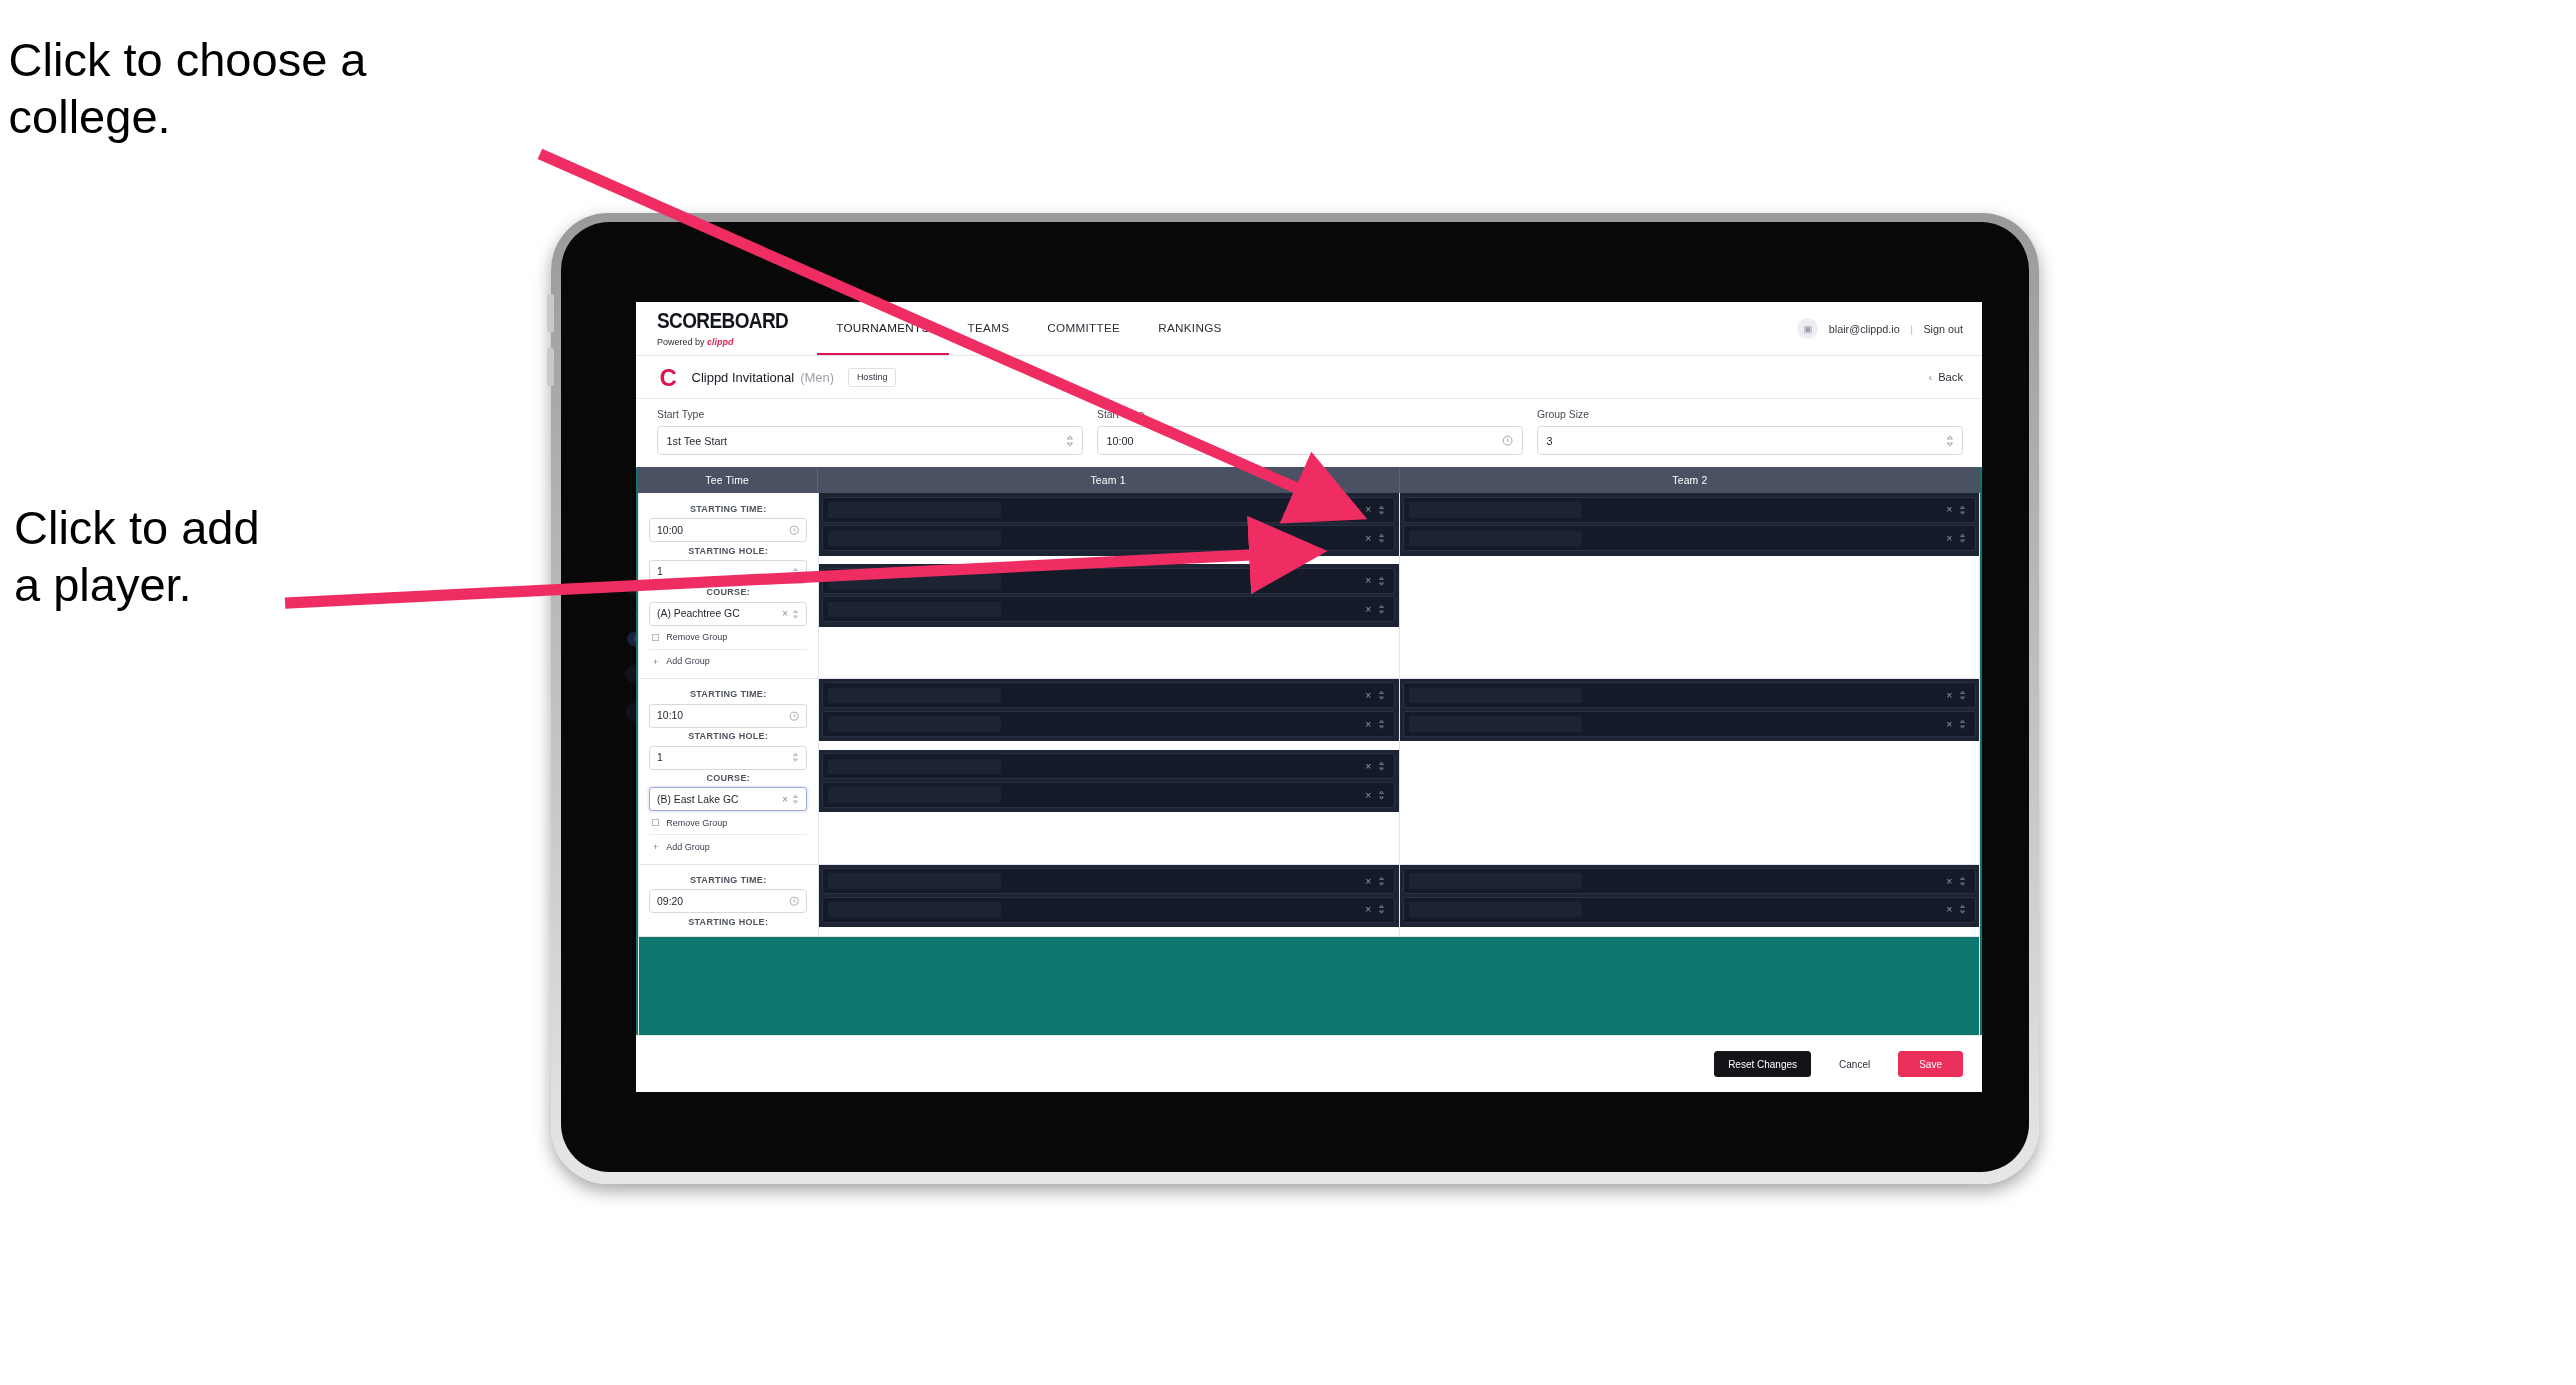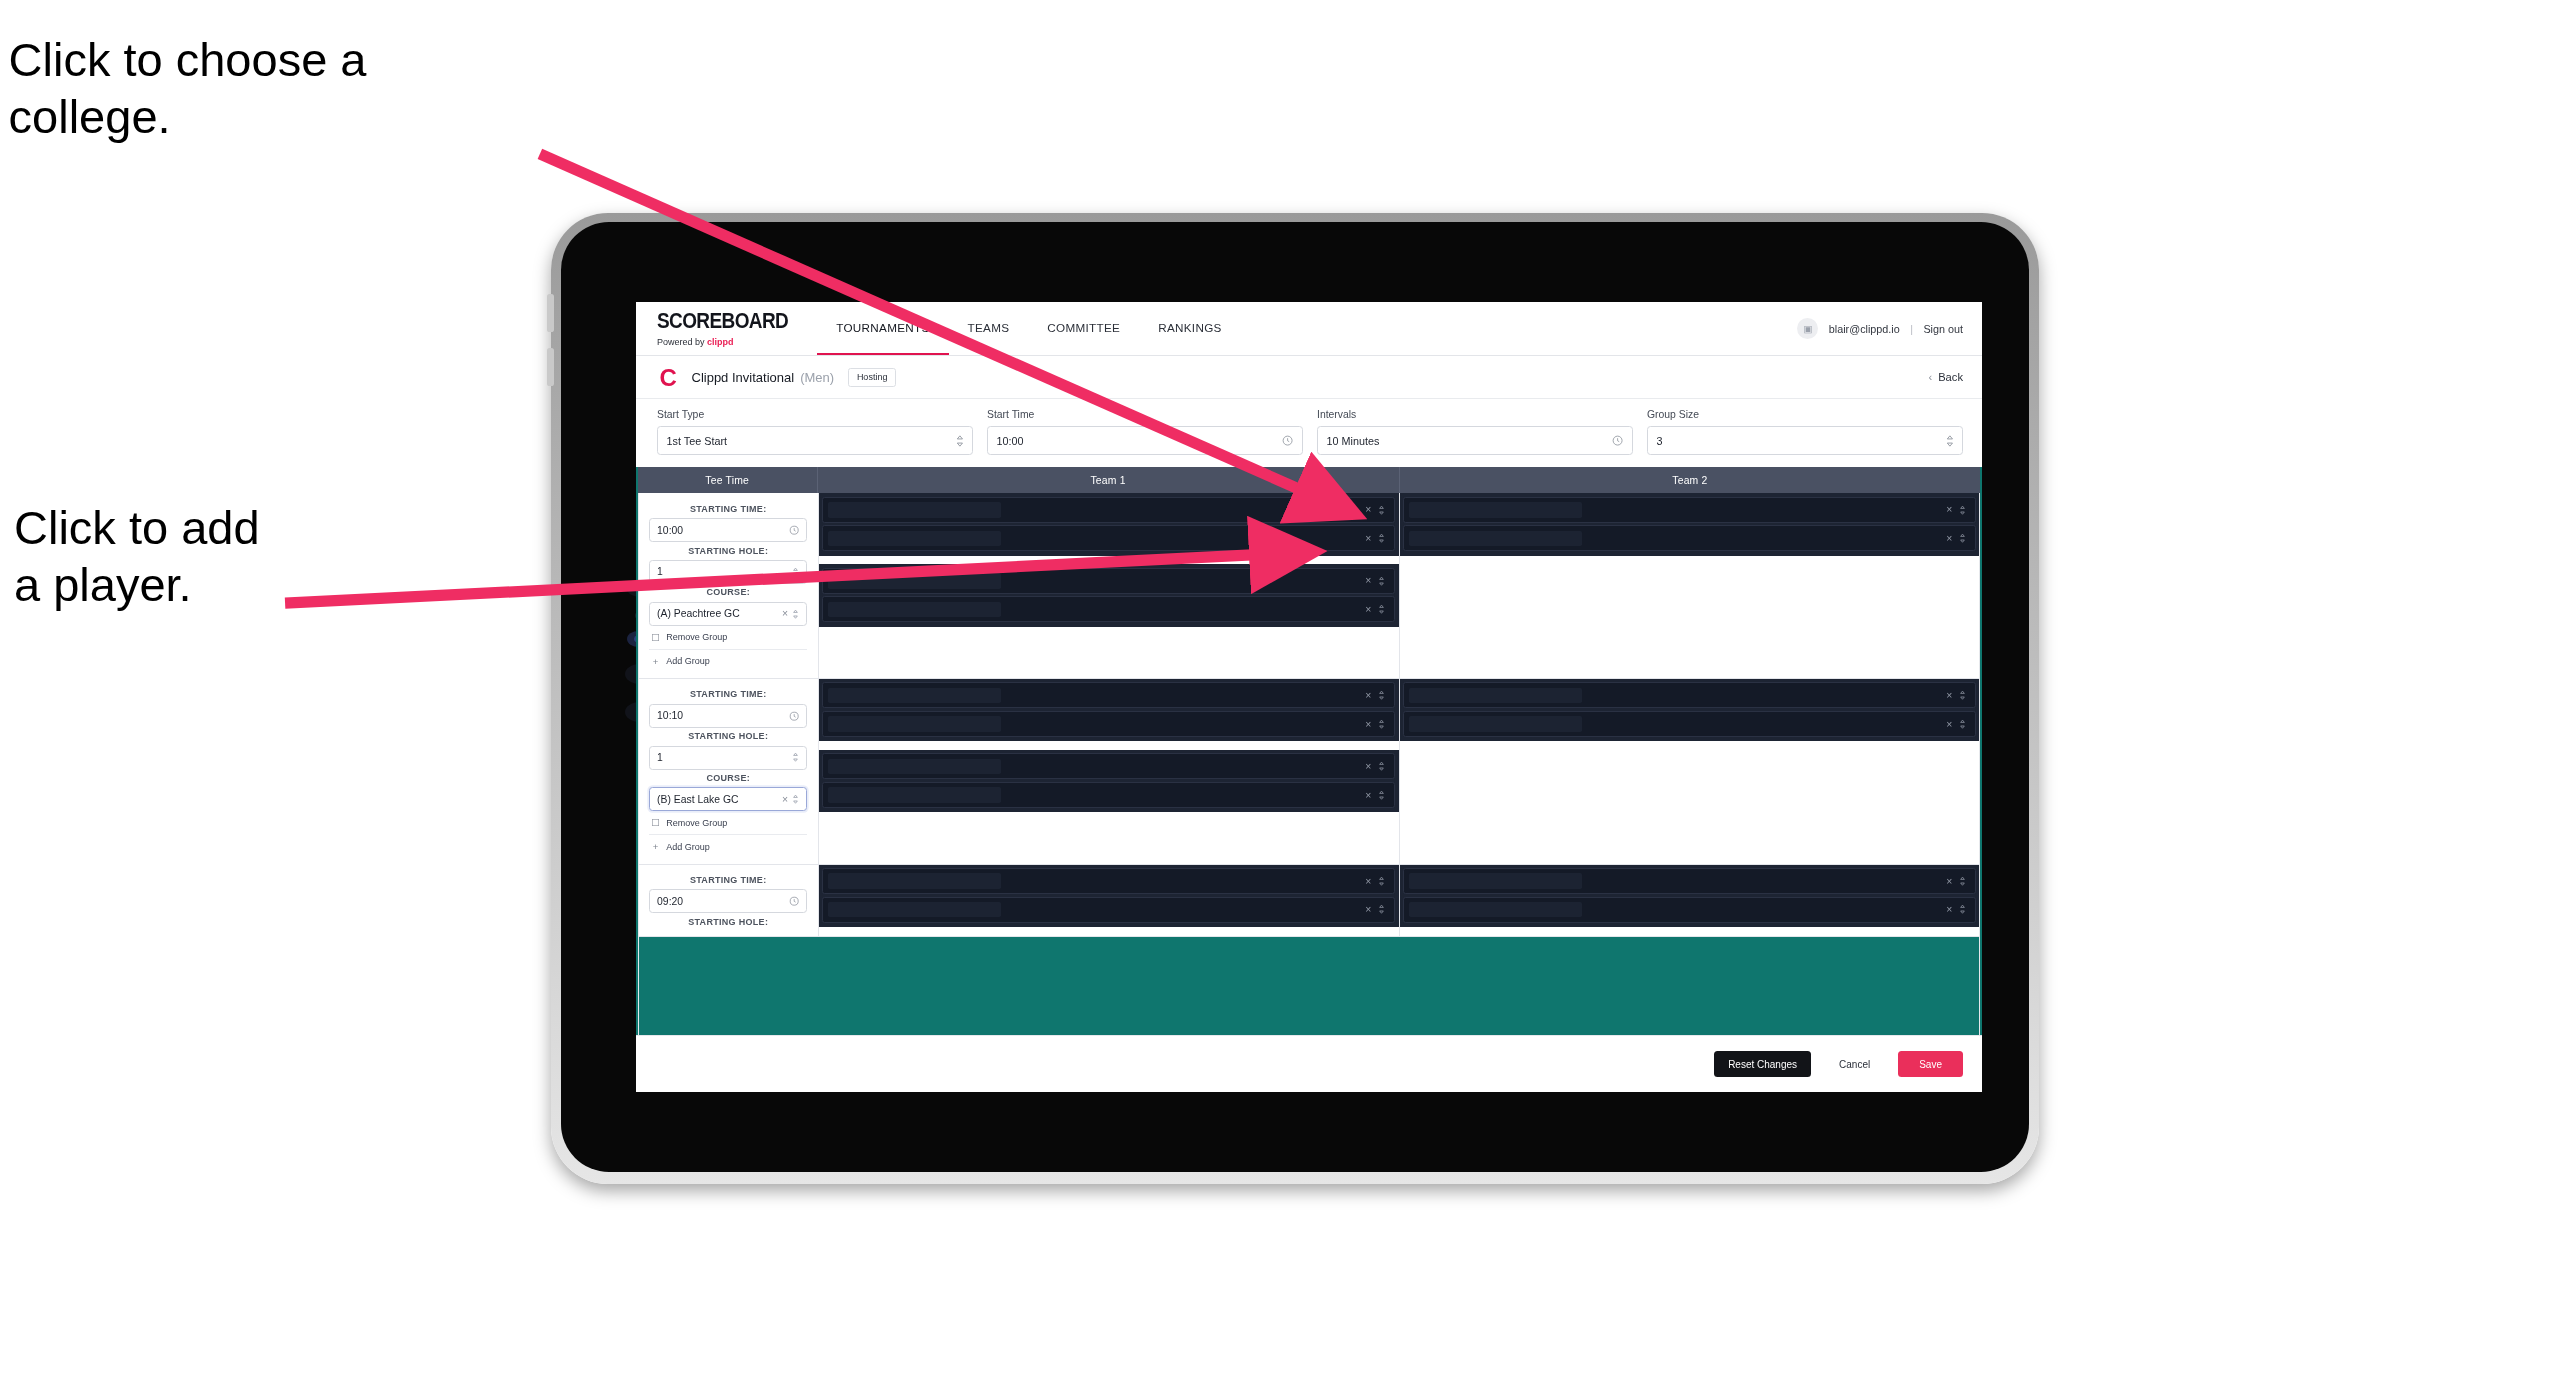--- a/index.html
+++ b/index.html
@@ -70,21 +70,21 @@
     border-bottom: 0.9px solid #e3e5e9; background:#fff;
     padding-left: 21px; flex: 0 0 auto;
   }
   #brand { display:flex; flex-direction:column; justify-content:center; padding-right: 29px; }
   #brand-title {
     font-size: 19px; font-weight: 800; letter-spacing: -0.6px;
     color:#13151c; font-family:"Liberation Sans", sans-serif;
     transform: scaleY(1.12); transform-origin: left center;
   }
   #brand-sub { font-size: 9px; color:#2b2f38; margin-top: 4.3px; }
-  #brand-sub .clippd { color:#ea1f55; font-weight:700; }
+  #brand-sub .clippd { color:#ea1f55; font-weight:700;font-style:italic; }
 
   .navtab {
     display:flex; align-items:center; padding: 0 19px;
     font-size: 11.7px; letter-spacing: 0.3px; color:#2b2f38;
     border-bottom: 2.6px solid transparent; cursor:pointer;
     font-weight: 400;
   }
   .navtab.active { border-bottom-color:#e0134f; color:#14171f; }
 
   #nav-right { margin-left:auto; display:flex; align-items:center; padding-right: 19px; gap: 10.4px; }
@@ -269,32 +269,20 @@
           <span class="val">10:00</span>
           <span class="ic">
             <svg width="11.2" height="11.2" viewBox="0 0 14 14">
                 <circle cx="7" cy="7" r="5.6" fill="none" stroke="#8a9099" stroke-width="1"></circle>
                 <path d="M7 4v3.2l2 1.2" fill="none" stroke="#8a9099" stroke-width="1"></path>
               </svg>
           </span>
         </div>
       </div>
       <div class="field">
-        <label>Intervals</label>
-        <div class="ctl">
-          <span class="val">10 Minutes</span>
-          <span class="ic">
-            <svg width="11.2" height="11.2" viewBox="0 0 14 14">
-                <circle cx="7" cy="7" r="5.6" fill="none" stroke="#8a9099" stroke-width="1"></circle>
-                <path d="M7 4v3.2l2 1.2" fill="none" stroke="#8a9099" stroke-width="1"></path>
-              </svg>
-          </span>
-        </div>
-      </div>
-      <div class="field">
         <label>Group Size</label>
         <div class="ctl">
           <span class="val">3</span>
           <span class="ic">
             <svg width="7.8" height="12" viewBox="0 0 9 14">
                 <path d="M4.5 1 1.5 4.6h6zM4.5 13 1.5 9.4h6z" fill="none" stroke="#8a9099" stroke-width="1"></path>
               </svg>
           </span>
         </div>
       </div>

